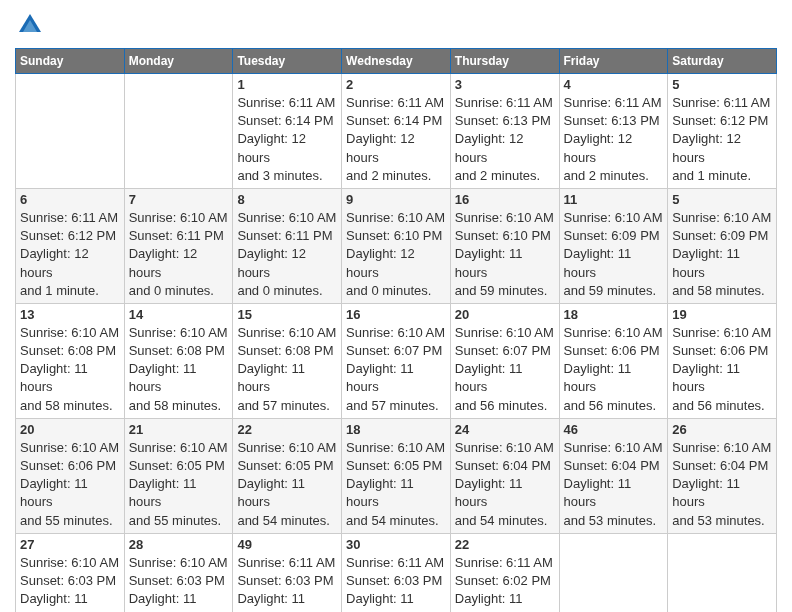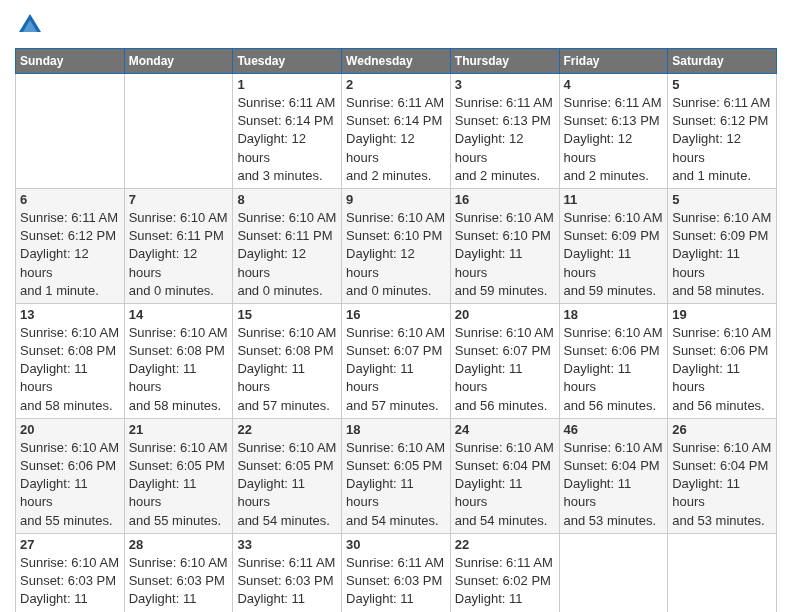--- a/index.html
+++ b/index.html
@@ -339,21 +339,21 @@
 and 53 minutes.</div>
           </td>
           <td>
             <span class="day-number">28</span>
             <div class="day-info" style="white-space: pre-line;">Sunrise: 6:10 AM
 Sunset: 6:03 PM
 Daylight: 11 hours
 and 52 minutes.</div>
           </td>
           <td>
-            <span class="day-number">33</span>
+            <span class="day-number">49</span>
             <div class="day-info" style="white-space: pre-line;">Sunrise: 6:11 AM
 Sunset: 6:03 PM
 Daylight: 11 hours
 and 52 minutes.</div>
           </td>
           <td>
             <span class="day-number">30</span>
             <div class="day-info" style="white-space: pre-line;">Sunrise: 6:11 AM
 Sunset: 6:03 PM
 Daylight: 11 hours

